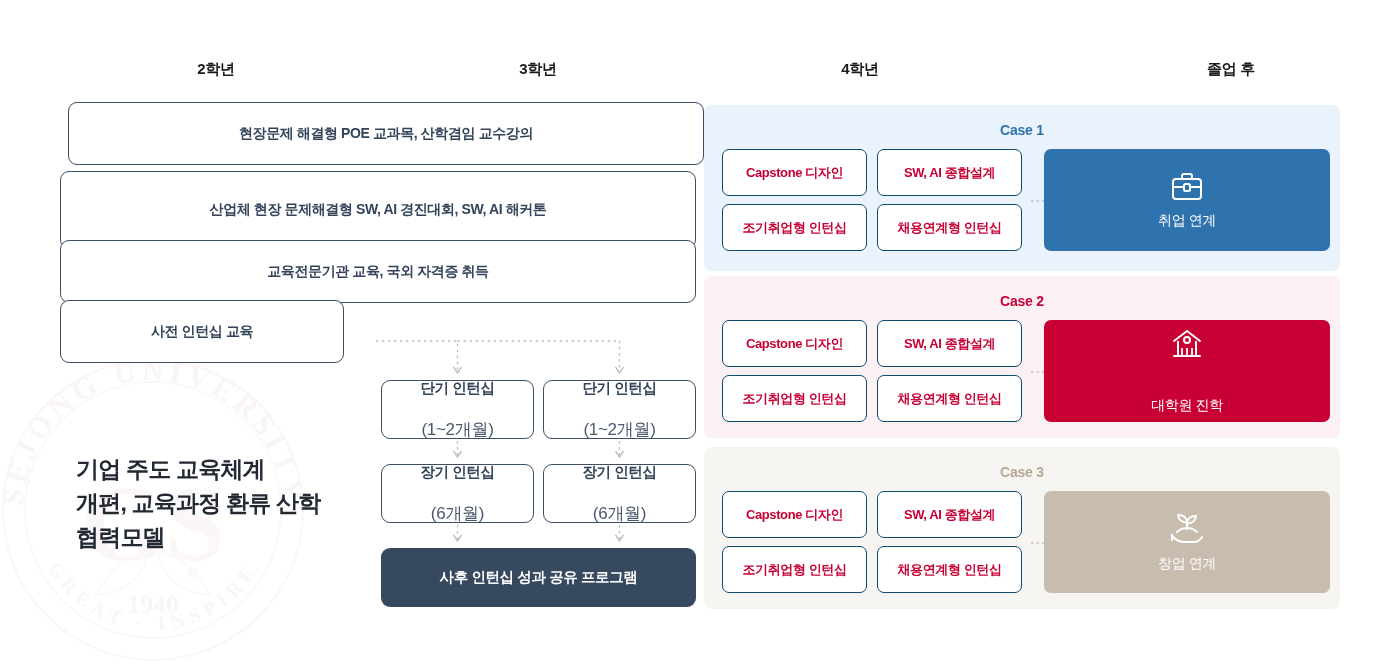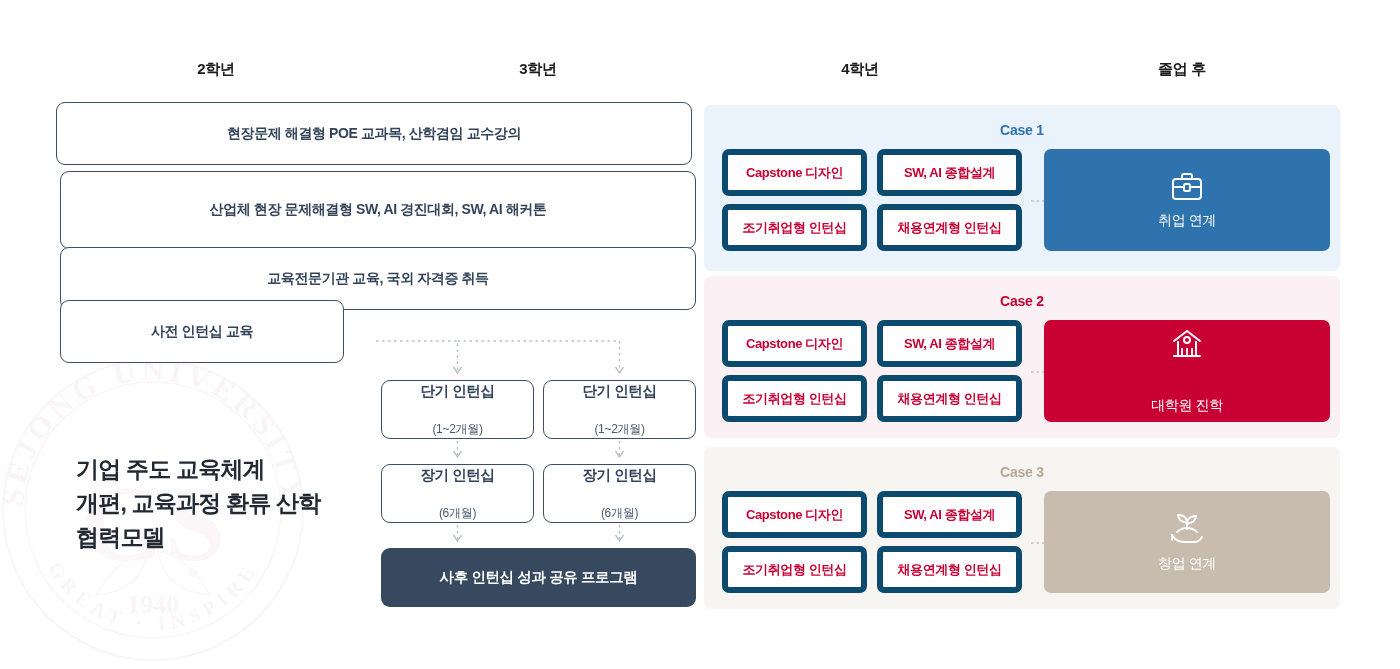--- a/index.html
+++ b/index.html
@@ -20,52 +20,52 @@
 
   
   .col-head {
     position: absolute; top: 60px;
     font-size: 15px; font-weight: 700; color: #1b1b1b;
     letter-spacing: -0.3px; text-align: center; white-space: nowrap;
   }
   .col-head.c1 { left: 150px; width: 132px; }
   .col-head.c2 { left: 472px; width: 132px; }
   .col-head.c3 { left: 794px; width: 132px; }
-  .col-head.c4 { left: 1116px; width: 132px; }
+  .col-head.c4 { left: 1165px; width: 132px; }
 
   
   .wide-box {
     position: absolute;
     border: 1px solid #3c4f66;
     border-radius: 9px;
     background: #ffffff;
     display: flex; align-items: center; justify-content: center;
     font-size: 14px; font-weight: 700; color: #33445a;
     letter-spacing: -0.4px;
   }
-  .wb1 { left: 56px; top: 102px; width: 636px; height: 63px; }
+  .wb1 { left: 68px; top: 102px; width: 636px; height: 63px; }
   .wb2 { left: 60px; top: 171px; width: 636px; height: 78px; }
-  .wb3 { left: 60px; top: 247px; width: 636px; height: 63px; text-align: center; }
+  .wb3 { left: 60px; top: 240px; width: 636px; height: 63px; text-align: center; }
   .wb4 { left: 60px; top: 300px; width: 284px; height: 63px; }
 
   
   .intern-box {
     position: absolute;
     border: 1px solid #3c4f66;
     border-radius: 9px;
     background: #ffffff;
     display: flex; flex-direction: column;
     align-items: center; justify-content: center;
     gap: 3px;
   }
   .intern-box .t {
     font-size: 14.5px; font-weight: 700; color: #33445a; letter-spacing: -0.4px;
   }
   .intern-box .s {
-    font-size: 12px; font-weight: 400; color: #4a5a6e; letter-spacing: -0.3px; margin-top: 17px;
+    font-size: 17px; font-weight: 400; color: #4a5a6e; letter-spacing: -0.3px; margin-top: 17px;
   }
   .ib-a { left: 381px; top: 380px; width: 153px; height: 59px; }
   .ib-b { left: 543px; top: 380px; width: 153px; height: 59px; }
   .ib-c { left: 381px; top: 464px; width: 153px; height: 59px; }
   .ib-d { left: 543px; top: 464px; width: 153px; height: 59px; }
 
   .navy-box {
     position: absolute; left: 381px; top: 548px; width: 315px; height: 59px;
     background: #36495f; border-radius: 9px;
     display: flex; align-items: center; justify-content: center;
@@ -95,21 +95,21 @@
     position: absolute; top: 17px; left: 0; width: 100%;
     text-align: center; font-size: 14px; font-weight: 700;
     letter-spacing: -0.2px;
   }
   .cl1 { color: #2e73ae; }
   .cl2 { color: #c80034; }
   .cl3 { color: #b7a894; }
 
   .red-box {
     position: absolute;
-    border: 6px solid #0c4a6e; border-radius: 7px; background: #ffffff;
+    border: 1px solid #0c4a6e; border-radius: 7px; background: #ffffff;
     display: flex; align-items: center; justify-content: center;
     font-size: 13px; font-weight: 700; color: #c80034; letter-spacing: -0.4px; text-align: center;
   }
 
   .outcome-box {
     position: absolute; width: 286px;
     border-radius: 7px;
     display: flex; flex-direction: column;
     align-items: center; justify-content: center; gap: 8px;
   }

